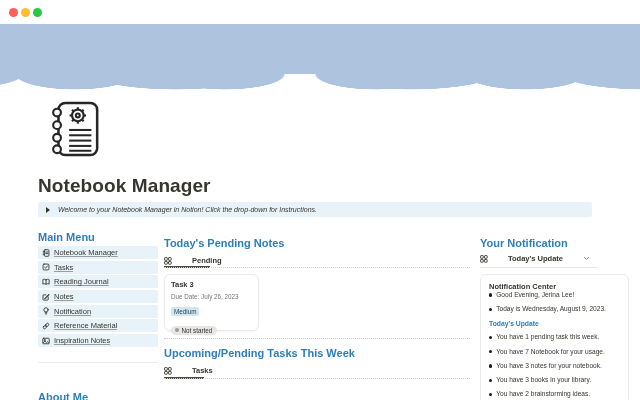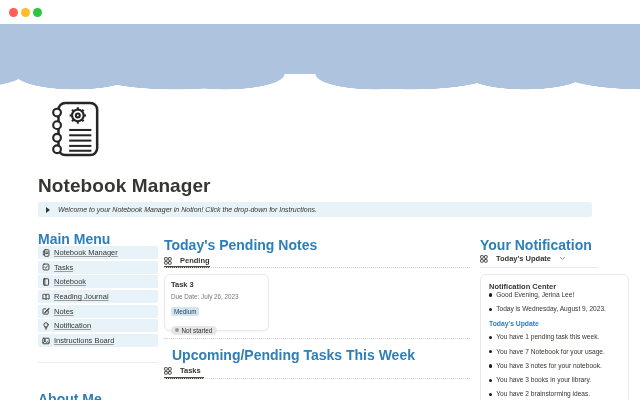--- a/index.html
+++ b/index.html
@@ -28,54 +28,54 @@
   .page-icon { position:absolute; top:100px; left:44px; }
   .page-title { position:absolute; top:175px; left:38px; font-size:19px; font-weight:700; letter-spacing:.1px; }
 
   
   .callout { position:absolute; top:202px; left:38px; width:554px; height:15px; background:#e7f3f8;
     border-radius:2px; display:flex; align-items:center; gap:8px; padding:0 8px; }
   .tri { width:0; height:0; border-left:4px solid #37352f; border-top:3px solid transparent; border-bottom:3px solid transparent; }
   .callout-text { font-size:7px; font-style:italic; color:#37352f; }
 
   
-  .h-blue { color:#2e7eb8; font-weight:700; font-size:14px; }
+  .h-blue { color:#2e7eb8; font-weight:700; font-size:11px; }
 
   
   .menu-head { position:absolute; top:231px; left:38px; }
   .menu { position:absolute; top:246px; left:38px; width:120px; }
   .menu-item { height:13px; margin-bottom:1.7px; background:#e7f3f8; border-radius:1px;
     display:flex; align-items:center; gap:4px; padding:0 4px; cursor:pointer; }
   .menu-item svg { flex:0 0 auto; }
   .menu-label { font-size:7.5px; color:#37352f; text-decoration:underline;
     text-decoration-color:rgba(55,53,47,.45); white-space:nowrap; overflow:hidden; }
   .menu-divider { position:absolute; top:362px; left:38px; width:120px; border-top:1px solid #ededec; }
   .about-head { position:absolute; top:391px; left:38px; }
 
   
   .sec-head1 { position:absolute; top:237px; left:164px; }
-  .tabrow { position:absolute; display:flex; align-items:center; gap:8px; }
+  .tabrow { position:absolute; display:flex; align-items:center; gap:20px; }
   .tab1 { top:256px; left:164px; }
   .tab-label { font-size:7.5px; font-weight:600; color:#37352f; }
   .tab-underline { position:absolute; height:2px; background:#4b4a47; }
   .u1 { top:266px; left:164px; width:46px; }
   .divider-dotted { position:absolute; left:164px; width:306px; border-top:1px dotted #cfcecb; }
   .d1 { top:267px; } .d2 { top:338px; } .d3 { top:378px; }
 
-  .task-card { position:absolute; top:274px; left:164px; width:105px; height:57px; background:#fff;
+  .task-card { position:absolute; top:274px; left:164px; width:95px; height:57px; background:#fff;
     border:1px solid #e9e9e7; border-radius:6px; box-shadow:0 1px 2px rgba(15,15,15,.04); padding:5px 6px; cursor:pointer; }
   .task-title { font-size:7.5px; font-weight:600; }
   .task-due { font-size:6.3px; color:#787774; margin-top:4px; }
   .badge { display:inline-block; margin-top:3.5px; font-size:6.3px; background:#d3e5ef; color:#1c3d5a;
     padding:1px 3px; border-radius:2px; }
   .status-pill { display:inline-flex; align-items:center; gap:2.5px; margin-top:3.5px; font-size:6.3px;
     background:#e7e6e4; color:#32302c; padding:1px 5px 1px 4px; border-radius:8px; }
   .status-dot { width:4px; height:4px; border-radius:50%; background:#9c9b98; }
 
-  .sec-head2 { position:absolute; top:347px; left:172px; }
+  .sec-head2 { position:absolute; top:347px; left:164px; }
   .tab2 { top:366px; left:164px; }
   .u2 { top:377px; left:164px; width:40px; }
 
   
   .notif-head { position:absolute; top:237px; left:480px; }
   .tab3 { top:254px; left:480px; }
   .notif-divider { position:absolute; top:267px; left:480px; width:118px; border-top:1px solid #e7e7e5; }
   .notif-card { position:absolute; top:274px; left:480px; width:149px; height:140px; background:#fff;
     border:1px solid #e9e9e7; border-radius:6px; padding:7px 8px; }
   .notif-title { font-size:7.5px; font-weight:700; }
@@ -154,27 +154,20 @@
     </div>
 
     <div class="menu-item">
       <svg class="icon" width="8" height="8" viewBox="0 0 9 9">
         <rect x="1.2" y="1.2" width="6.6" height="6.6" rx="1.2"></rect>
         <polyline points="3,4.7 4.1,5.8 6.2,3.2"></polyline>
       </svg>
       <span class="menu-label">Tasks</span>
     </div>
 
-    <div class="menu-item">
-      <svg class="icon" width="8" height="8" viewBox="0 0 9 9">
-        <rect x="1.8" y="0.9" width="5.6" height="7.2" rx="0.6"></rect>
-        <line x1="3.2" y1="0.9" x2="3.2" y2="8.1"></line>
-      </svg>
-      <span class="menu-label">Notebook</span>
-    </div>
 
     <div class="menu-item">
       <svg class="icon" width="8" height="8" viewBox="0 0 9 9">
         <path d="M4.5 2 C3.6 1.2 2.1 1.2 1 1.8 V6.9 C2.1 6.3 3.6 6.3 4.5 7.1 C5.4 6.3 6.9 6.3 8 6.9 V1.8 C6.9 1.2 5.4 1.2 4.5 2 Z"></path>
         <line x1="4.5" y1="2" x2="4.5" y2="7.1"></line>
       </svg>
       <span class="menu-label">Reading Journal</span>
     </div>
 
     <div class="menu-item">
@@ -187,28 +180,37 @@
 
     <div class="menu-item">
       <svg class="icon" width="8" height="8" viewBox="0 0 9 9">
         <circle cx="4.5" cy="3.2" r="2.4"></circle>
         <line x1="3.5" y1="6.4" x2="5.5" y2="6.4"></line>
         <line x1="3.8" y1="7.8" x2="5.2" y2="7.8"></line>
       </svg>
       <span class="menu-label">Notification</span>
     </div>
 
+    <div class="menu-item">
+      <svg class="icon" width="8" height="8" viewBox="0 0 9 9">
+        <g transform="rotate(-45 4.5 4.5)">
+          <rect x="0.7" y="3.1" width="4.4" height="2.8" rx="1.4"></rect>
+          <rect x="3.9" y="3.1" width="4.4" height="2.8" rx="1.4"></rect>
+        </g>
+      </svg>
+      <span class="menu-label">Reference Material</span>
+    </div>
 
     <div class="menu-item">
       <svg class="icon" width="8" height="8" viewBox="0 0 9 9">
         <rect x="0.9" y="1.4" width="7.2" height="6.2" rx="0.8"></rect>
         <circle cx="3" cy="3.4" r="0.6"></circle>
         <path d="M1.4 6.6 L3.4 4.6 L4.9 6.1 L5.9 5.1 L7.6 6.8"></path>
       </svg>
-      <span class="menu-label">Instructions Board</span>
+      <span class="menu-label">Inspiration Notes</span>
     </div>
   </div>
   <div class="menu-divider"></div>
   <div class="h-blue about-head">About Me</div>
 
   <div class="h-blue sec-head1">Today's Pending Notes</div>
   <div class="tabrow tab1">
     <svg class="grid-ic" width="8" height="8" viewBox="0 0 8 8">
       <rect x="0.6" y="0.6" width="2.7" height="2.7" rx="0.5"></rect>
         <rect x="4.5" y="0.6" width="2.7" height="2.7" rx="0.5"></rect>

